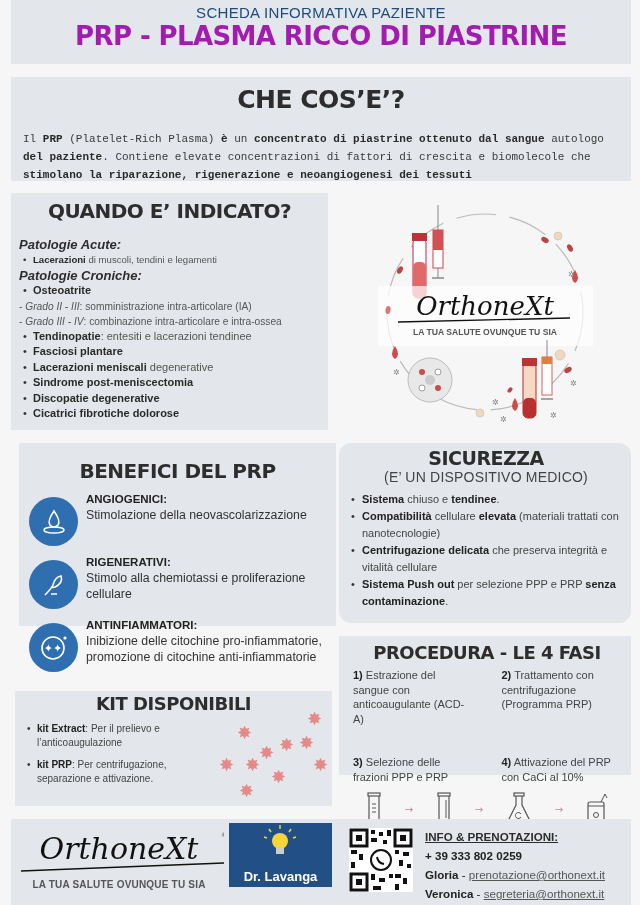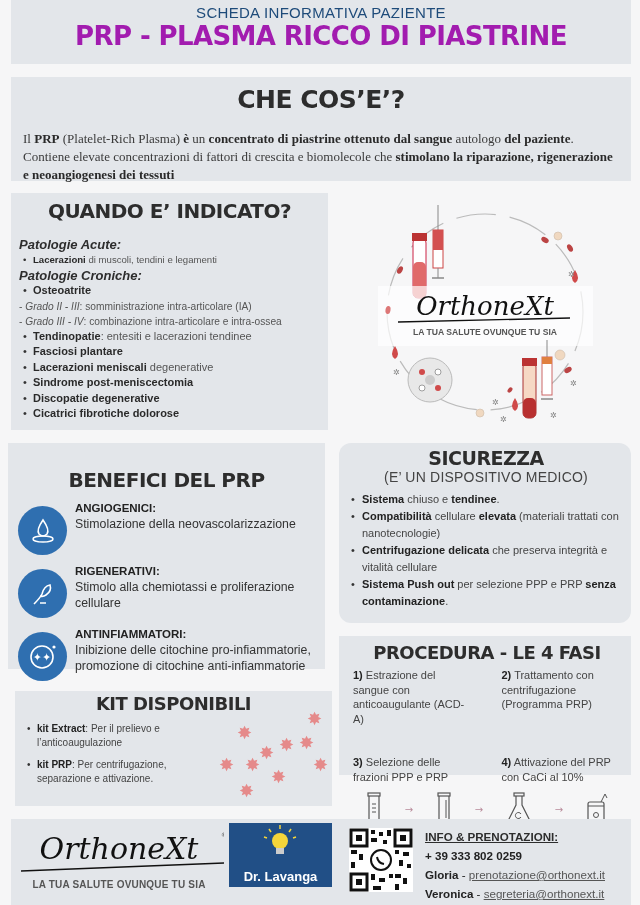--- a/index.html
+++ b/index.html
@@ -7,37 +7,37 @@
   body { background: #f6f6f7; font-family: "DejaVu Sans", "Liberation Sans", sans-serif; color: #2b2b2b; position: relative; }
   .panel { position: absolute; background: #e3e6ea; }
   .h-big { font-family: "DejaVu Sans", sans-serif; font-weight: bold; color: #2d2d2d; text-align: center; letter-spacing: -0.5px; }
 
   #header { left: 11px; top: 0; width: 620px; height: 64px; text-align: center; }
   #header .sub { font-family: "Liberation Sans", sans-serif; font-size: 15px; color: #1e4b7a; margin-top: 4px; letter-spacing: 0.3px; }
   #header .title { font-family: "DejaVu Sans", sans-serif; font-weight: bold; font-size: 26px; color: #a21caf; margin-top: 0px; letter-spacing: -0.6px; }
 
   #what { left: 11px; top: 77px; width: 620px; height: 104px; padding: 8px 12px 0 12px; }
   #what .h-big { font-size: 25px; margin-bottom: 16px; }
-  #what p { font-family: Liberation Serif, serif; font-size: 13px; line-height: 18px; color: #3a3a3a; }
+  #what p { font-family: Liberation Mono, monospace; font-size: 11px; line-height: 18px; color: #3a3a3a; }
   #what b { color: #2a2a2a; }
 
   #when { left: 11px; top: 193px; width: 317px; height: 237px; padding: 6px 8px 0 8px; }
   #when .h-big { font-size: 20px; letter-spacing: -0.5px; margin-bottom: 14px; }
   #when .cat { font-family: "Liberation Sans", sans-serif; font-weight: bold; font-style: italic; font-size: 13px; color: #2d2d2d; margin-top: 1px; }
   #when ul { list-style: none; }
   #when li { font-family: "Liberation Sans", sans-serif; font-size: 11px; line-height: 15.5px; color: #555; padding-left: 14px; position: relative; }
   #when li::before { content: "•"; position: absolute; left: 4px; color: #333; }
   #when li.small { font-size: 9.6px; line-height: 15px; }
   #when li b { color: #2a2a2a; }
   #when .grade { font-family: "Liberation Sans", sans-serif; font-size: 10.2px; line-height: 15px; color: #555; }
   #when .grade i { color: #555; }
 
   #logo-area { position: absolute; left: 370px; top: 200px; width: 230px; height: 225px; }
 
-  #benefits { left: 8px; top: 443px; width: 317px; height: 226px; padding: 25px 10px 0 10px; }
+  #benefits { left: 19px; top: 443px; width: 317px; height: 183px; padding: 16px 10px 0 10px; }
   #benefits .h-big { font-size: 20px; margin-bottom: 8px; }
   .ben { display: flex; align-items: flex-start; margin-bottom: 8px; }
   .ben .circ { width: 49px; height: 49px; border-radius: 50%; background: #2f6fb0; flex: 0 0 49px; margin-top: 6px; display: flex; align-items: center; justify-content: center; }
   .ben .txt { margin-left: 8px; }
   .ben .bt { font-family: "Liberation Sans", sans-serif; font-weight: bold; font-size: 11.5px; color: #222; line-height: 16px; }
   .ben .bd { font-family: "Liberation Sans", sans-serif; font-size: 12.3px; color: #333; line-height: 16px; }
 
   #safety { left: 339px; top: 443px; width: 292px; height: 180px; padding: 4px 10px 0 12px; border-radius: 12px; }
   #safety .h-big { font-size: 19px; }
   #safety .sub { font-family: "Liberation Sans", sans-serif; font-size: 14px; color: #444; text-align: center; margin-bottom: 6px; letter-spacing: 0.2px; }

